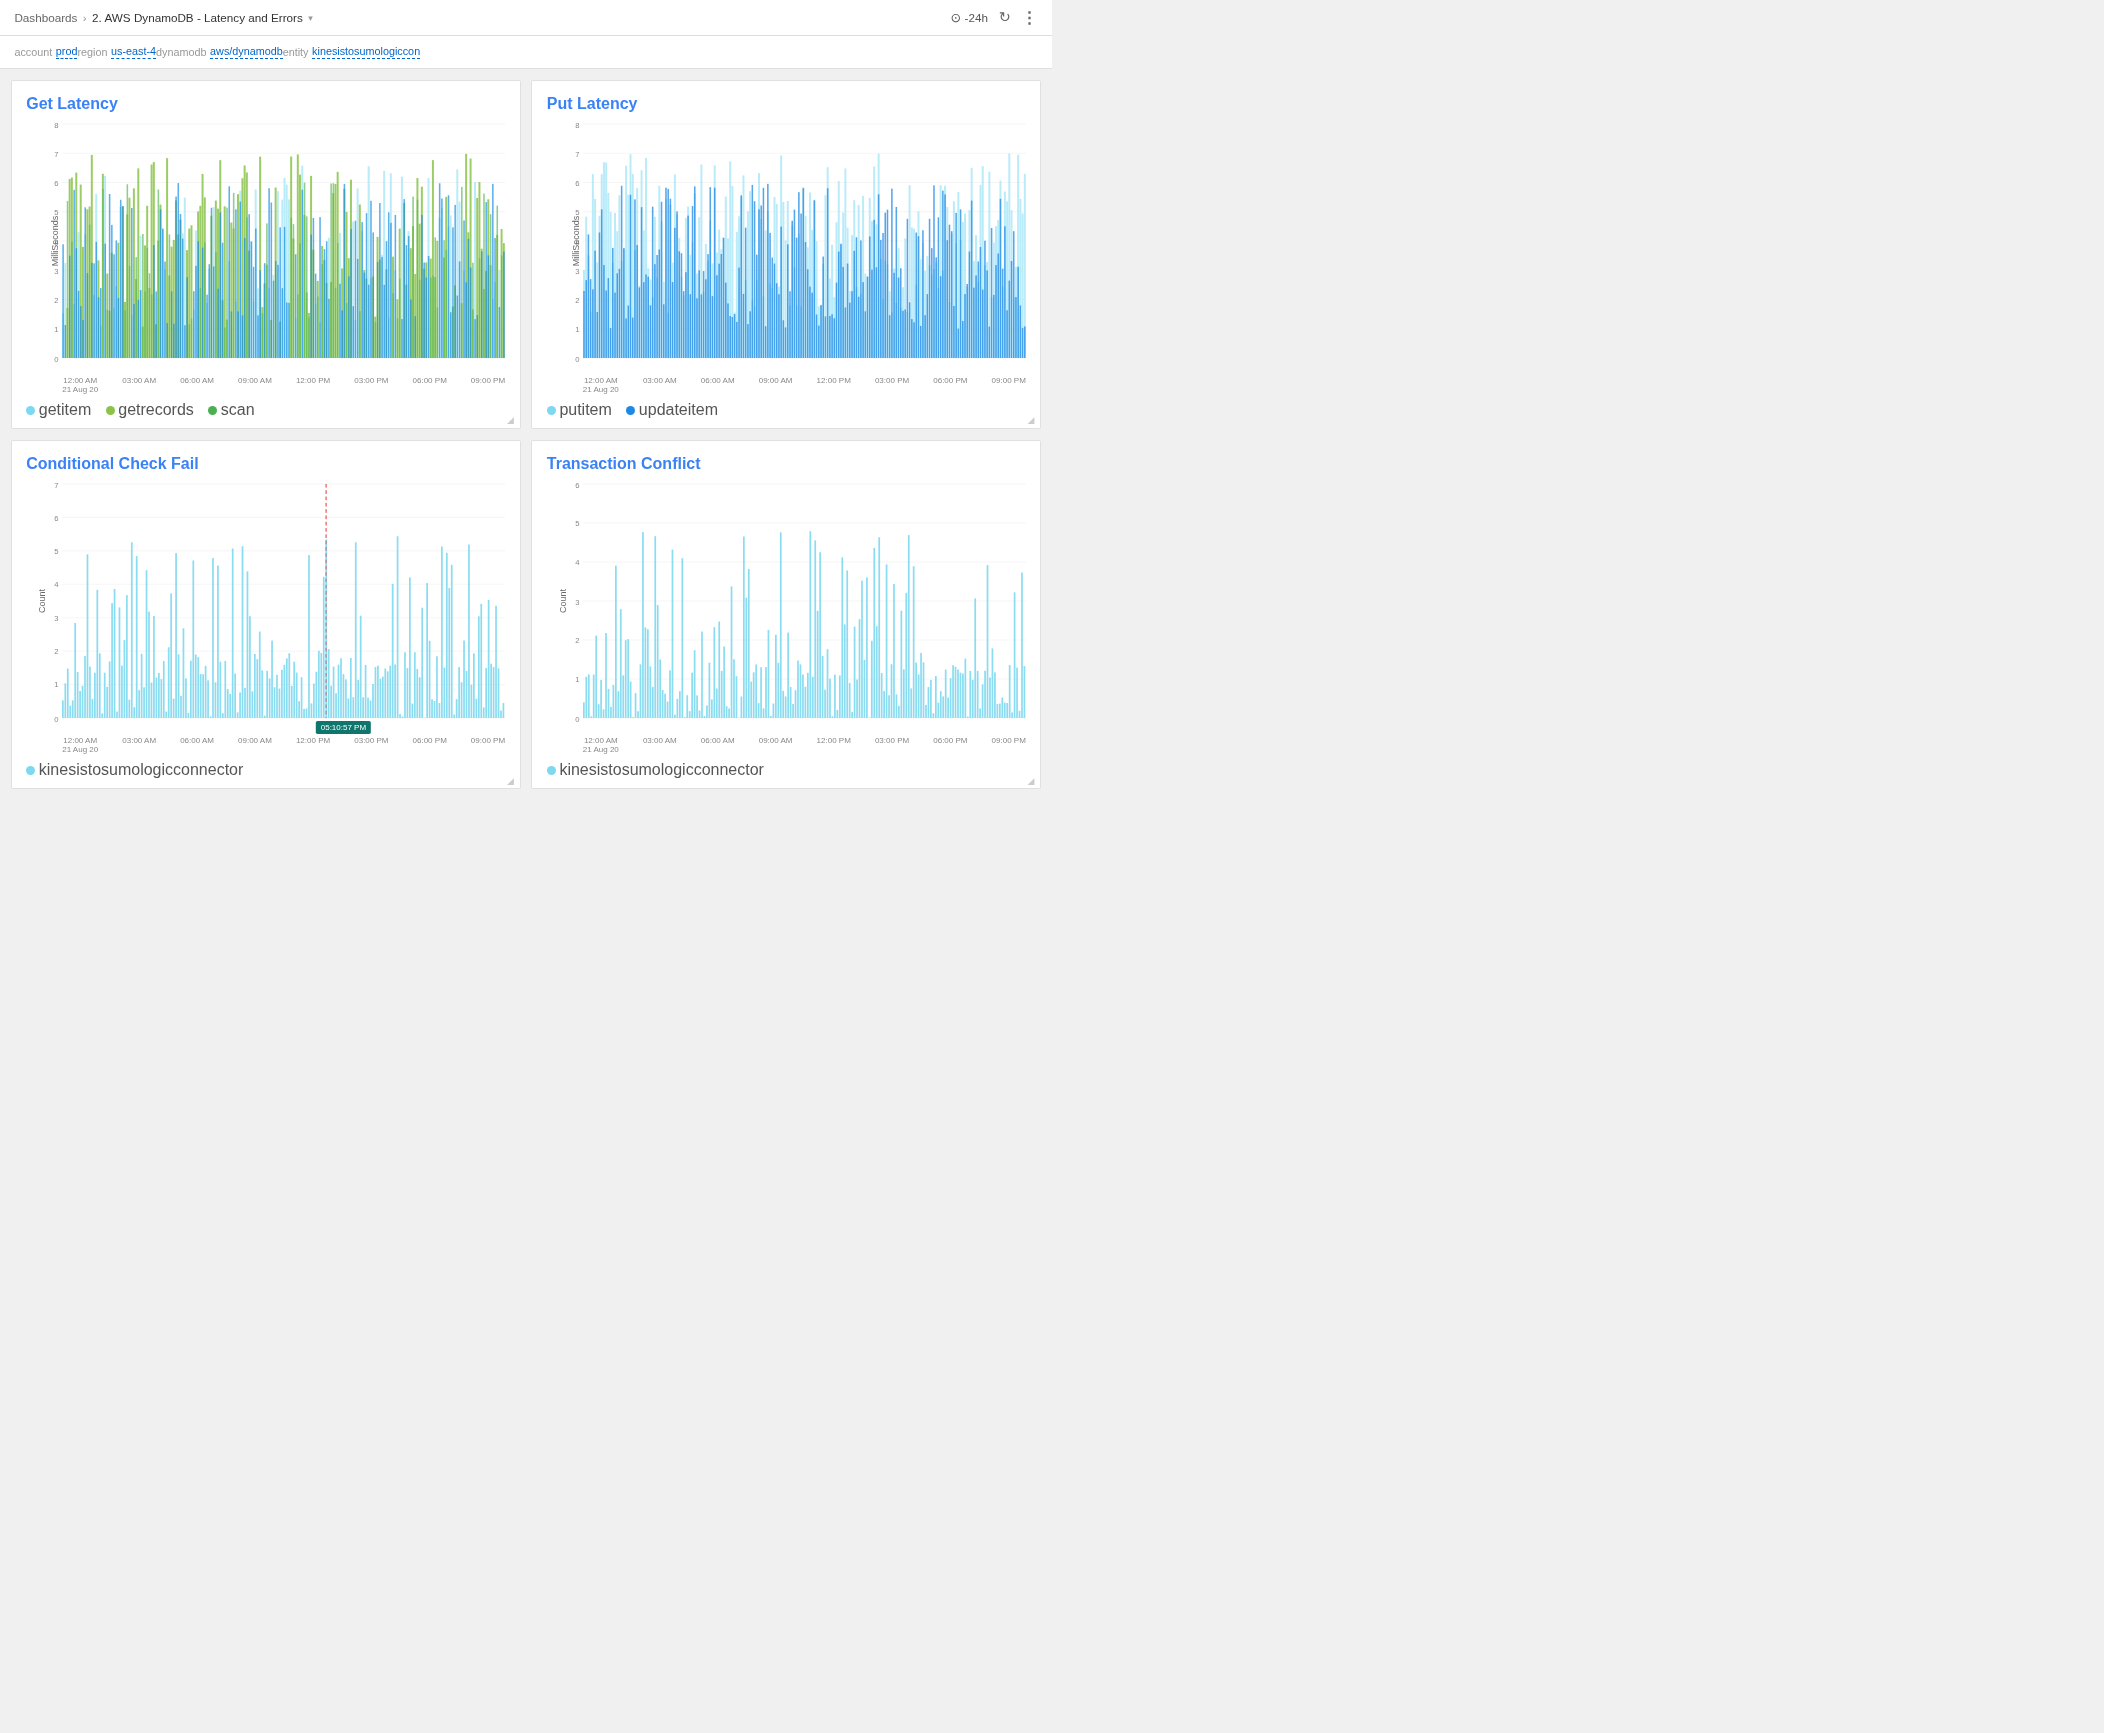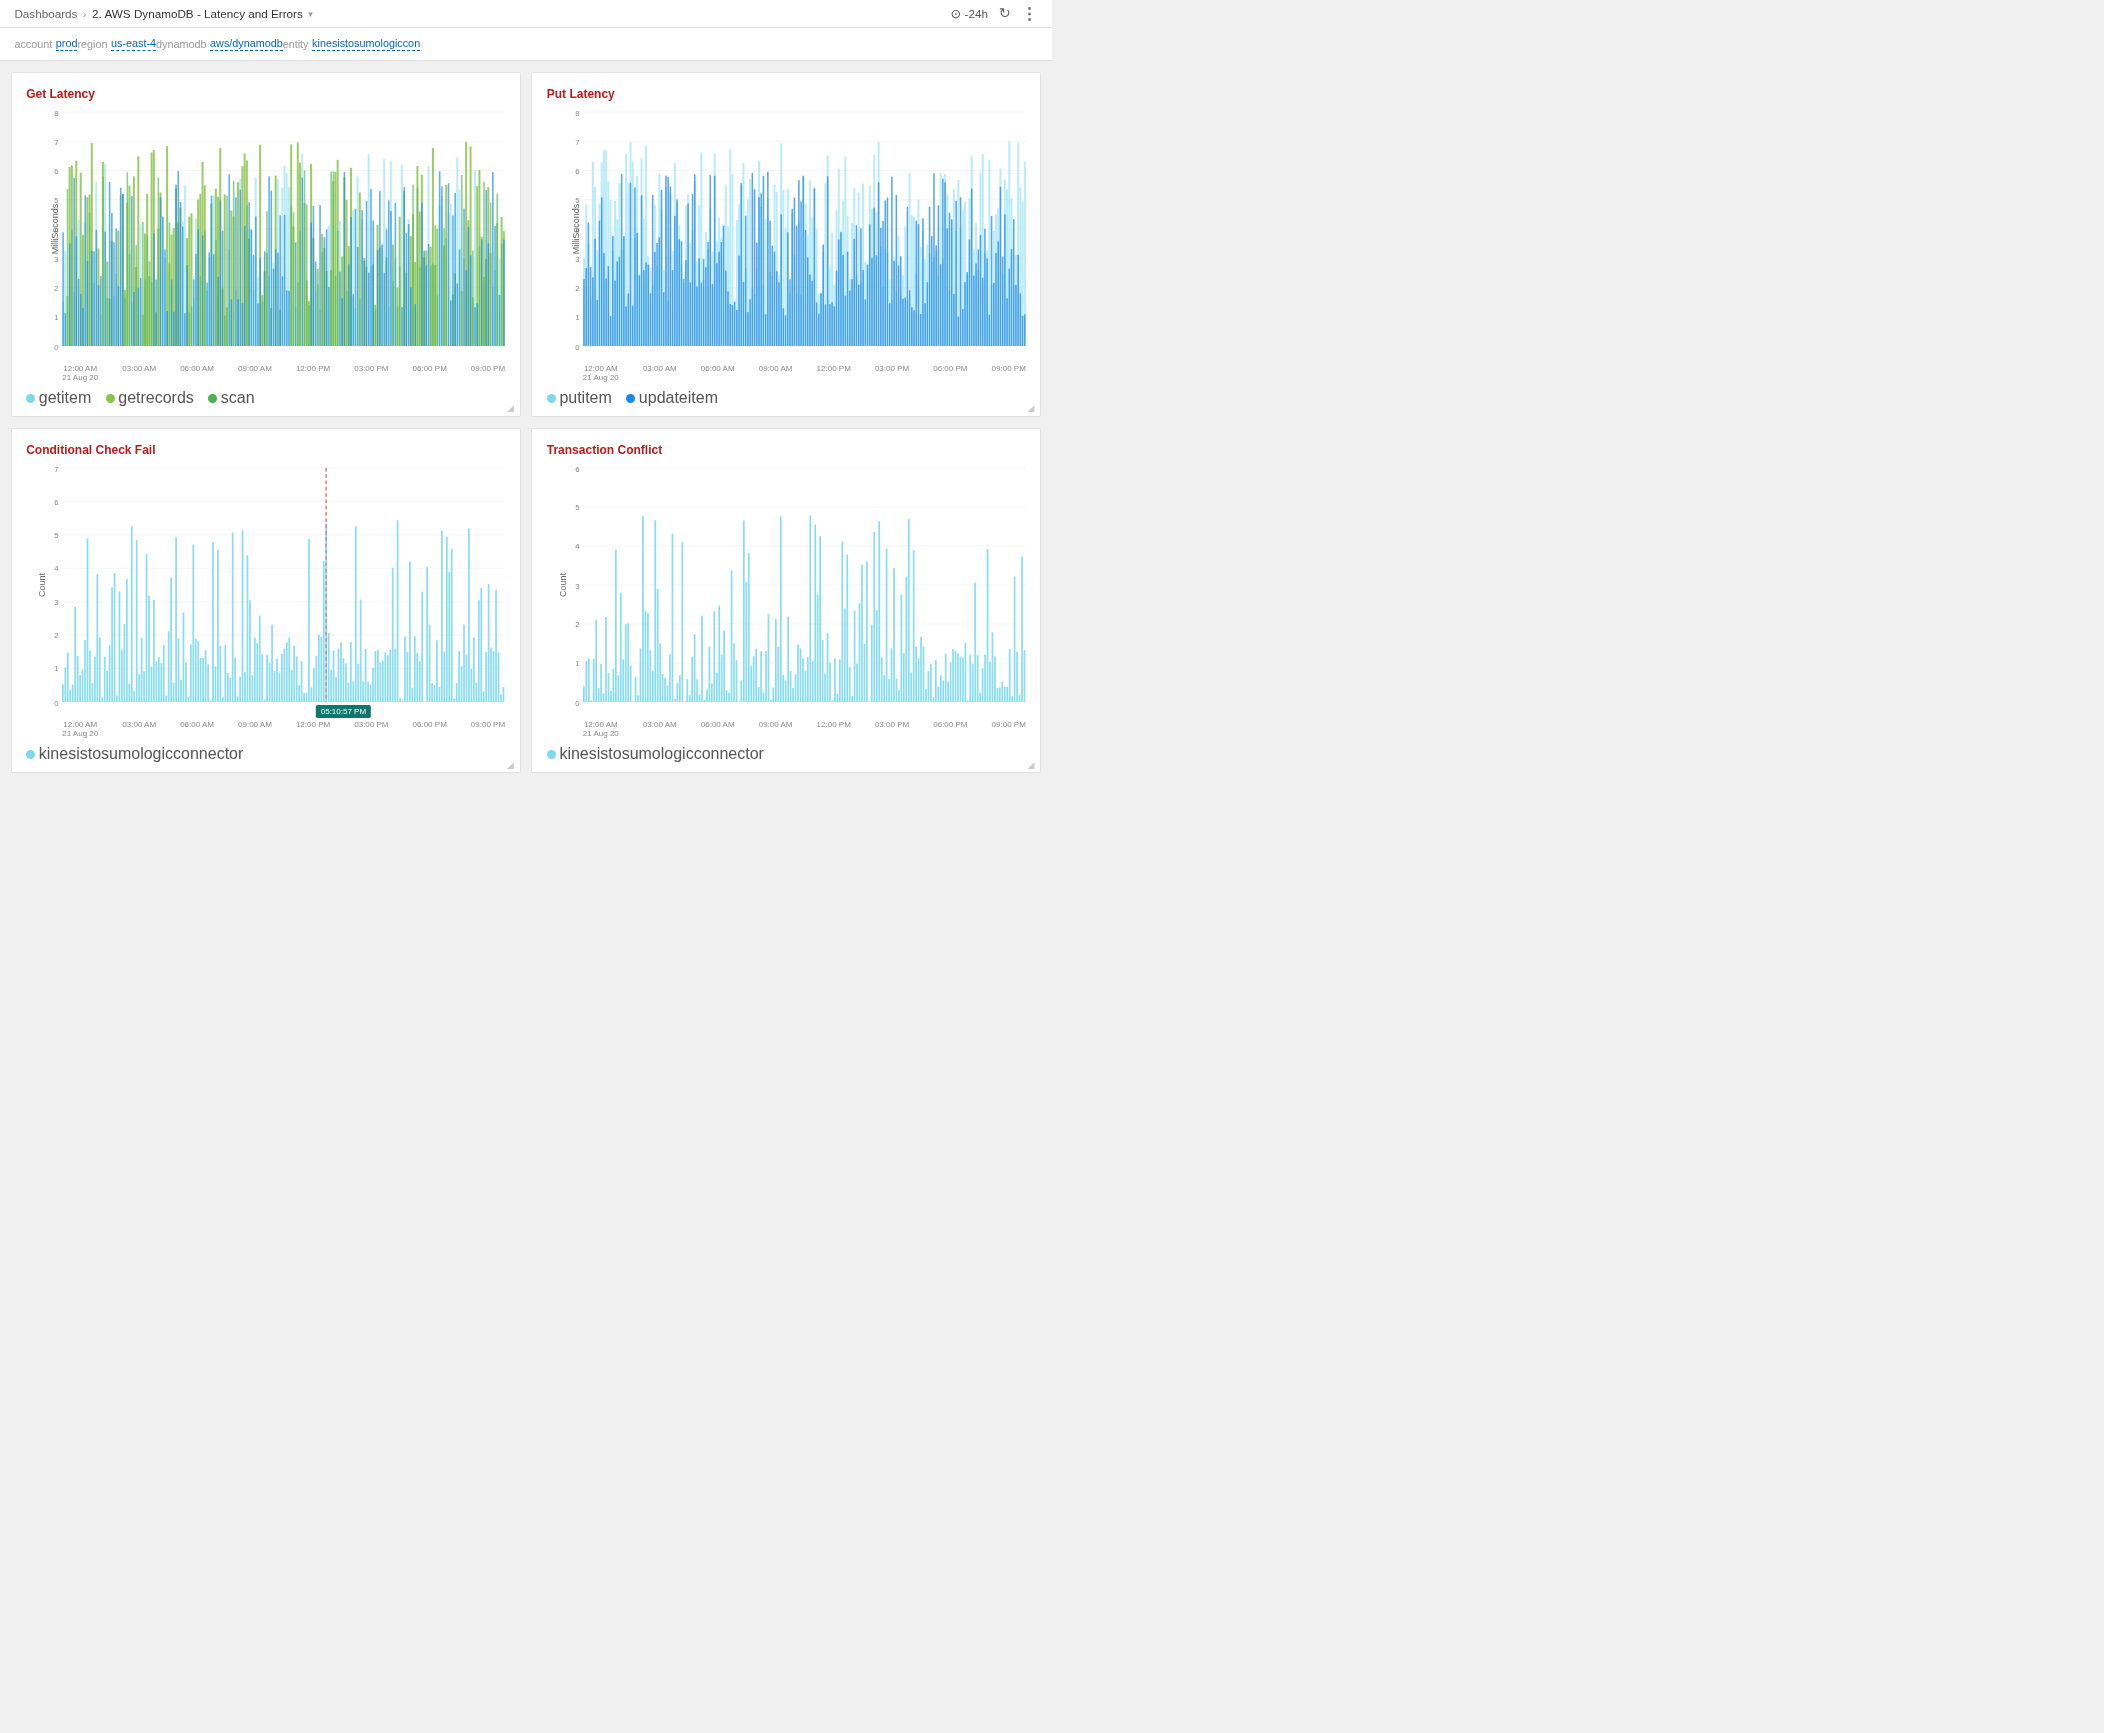--- a/index.html
+++ b/index.html
@@ -2,21 +2,21 @@
 <html style="font-size:14.4px"><head>
   <meta charset="utf-8">
   <style>
     * { box-sizing: border-box; margin: 0; padding: 0; }
     body { font-family: 'Helvetica Neue', Arial, sans-serif; background: #f0f0f0; font-size: 10.8px; color: #333; width: 1052px; }
 
     .topbar {
       background: #fff;
       border-bottom: 0.9px solid #ddd;
       padding: 0 14.4px;
-      height: 28px;
+      height: 36px;
       display: flex;
       align-items: center;
       justify-content: space-between;
     }
     .topbar-left {
       display: flex;
       align-items: center;
       gap: 5.4px;
       font-size: 11.7px;
       color: #666;
@@ -73,23 +73,23 @@
     }
 
     .panel {
       background: #fff;
       border: 0.9px solid #e0e0e0;
       border-radius: 1.8px;
       padding: 14.4px 14.4px 9px 14.4px;
       position: relative;
     }
     .panel-title {
-      font-size: 12px;
+      font-size: 16px;
       font-weight: 600;
-      color: #b91c1c;
+      color: #3b82f6;
       margin-bottom: 10.8px;
     }
 
     .chart-container {
       position: relative;
       height: 270px;
     }
 
     .chart-area {
       position: relative;

